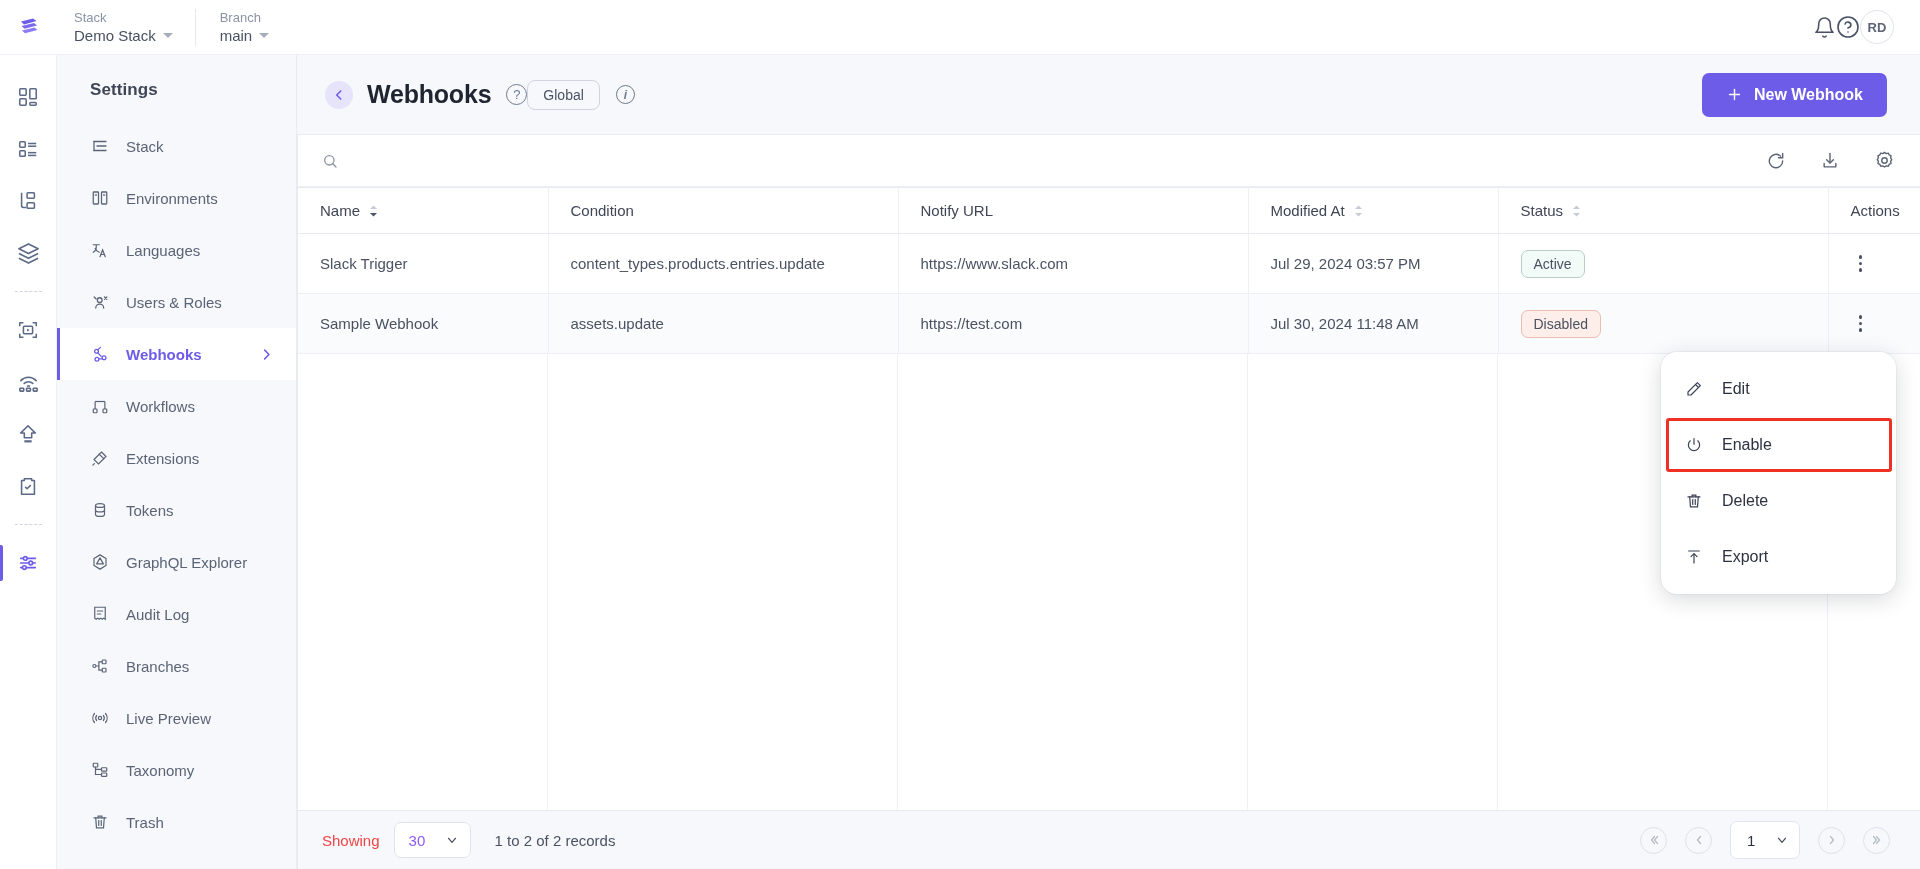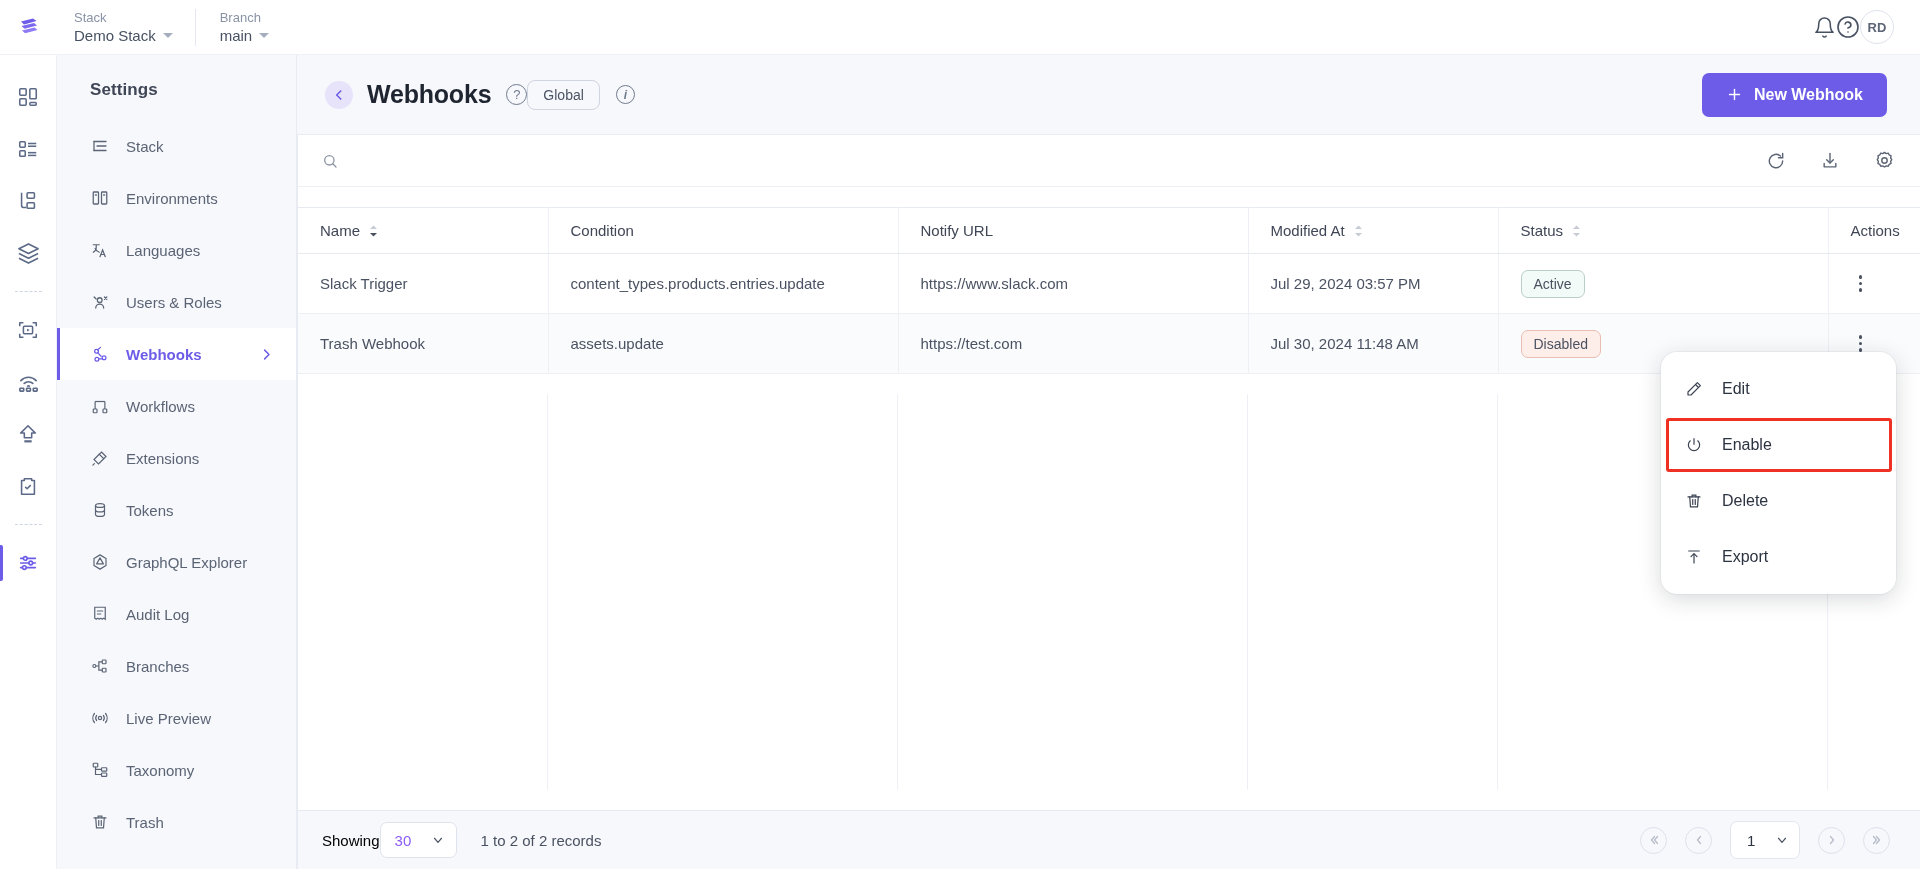--- a/index.html
+++ b/index.html
@@ -123,21 +123,21 @@
   .btn-primary {
     margin-left: auto; height: 44px; padding: 0 24px; border-radius: 7px;
     background: #6c5ce7; color: #ffffff; font-size: 16px; font-weight: 700;
     display: flex; align-items: center; gap: 11px; border: none; cursor: pointer;
     font-family: "Liberation Sans", sans-serif;
   }
 
   
   .table-card {
     margin: 0; background: #ffffff; flex: 1; display: flex; flex-direction: column;
-    border-left: 1px solid #e9ebf3; min-height: 0; gap: 20px;
+    border-left: 1px solid #e9ebf3; min-height: 0;
   }
   .table-toolbar {
     height: 52px; min-height: 52px; display: flex; align-items: center;
     padding: 0 25px 0 24px; background: #ffffff; border-bottom: 1px solid #edeff4;
   }
   .search-wrap { display: flex; align-items: center; gap: 10px; flex: 1; color: #9aa2b1; }
   .search-input {
     border: none; outline: none; background: transparent; font-size: 15px;
     color: #3f4656; width: 420px; font-family: "Liberation Sans", sans-serif;
   }
@@ -167,21 +167,21 @@
   .kebab i { width: 3.5px; height: 3.5px; border-radius: 50%; background: #4a5262; display: block; }
 
   .table-filler { flex: 1; background: #ffffff; display: flex; min-height: 0; }
   .filler-col { border-right: 1px solid #eef0f5; }
 
   .table-footer {
     height: 59px; min-height: 59px; background: #f7f8fc;
     border-top: 1px solid #e6e9f0; display: flex; align-items: center;
     padding: 0 30px 0 24px;
   }
-  .showing-lbl { font-size: 15px; color: #000000; }
+  .showing-lbl { font-size: 15px; color: #ef4444; margin-right: 14px; }
   .select-box {
     height: 36px; min-width: 77px; border: 1px solid #dfe3ec; border-radius: 7px; background: #ffffff;
     display: flex; align-items: center; justify-content: space-between;
     padding: 0 11px 0 14px; gap: 12px; font-size: 15px; color: #8b5cf6; cursor: pointer;
   }
   .records-lbl { font-size: 15px; color: #4a5262; margin-left: 24px; }
   .pager { margin-left: auto; display: flex; align-items: center; gap: 18px; }
   .pager-btn {
     width: 27px; height: 27px; border-radius: 50%; border: 1px solid #dde1ea;
     display: flex; align-items: center; justify-content: center; color: #b4bac6;
@@ -643,21 +643,21 @@
               </td>
               <td>
                 <span class="kebab">
                     <i></i>
                     <i></i>
                     <i></i>
                   </span>
               </td>
             </tr>
             <tr class="alt">
-              <td class="col-div">Trash Webhook</td>
+              <td class="col-div">Sample Webhook</td>
               <td class="col-div">assets.update</td>
               <td class="col-div">https://test.com</td>
               <td class="col-div">Jul 30, 2024 11:48 AM</td>
               <td class="col-div">
                 <span class="badge badge-disabled">Disabled</span>
               </td>
               <td>
                 <span class="kebab">
                     <i></i>
                     <i></i>

